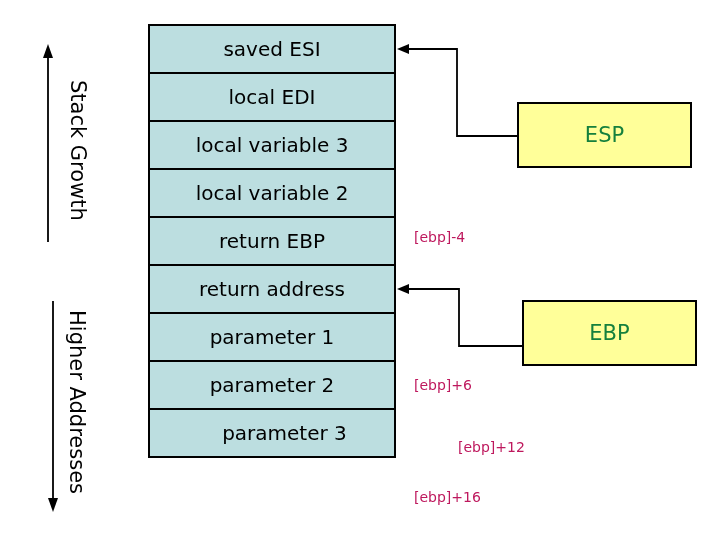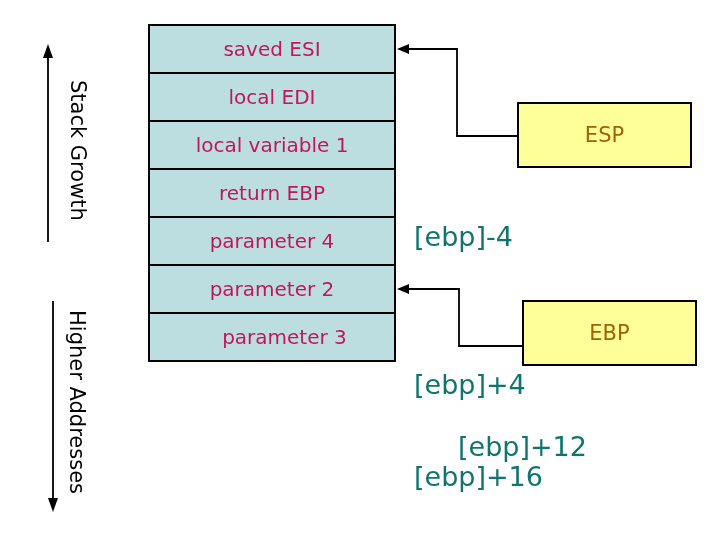--- a/index.html
+++ b/index.html
@@ -49,53 +49,53 @@
     background: var(--cell-fill, #BCDEE0);
   }
   .cell {
     height: 48px;
     box-sizing: border-box;
     border-bottom: 2px solid var(--line, #000000);
     display: flex;
     align-items: center;
     justify-content: center;
     font-size: 20px;
-    color: #be185d;
+    color: #000000;
   }
   .cell:last-child {
     border-bottom: none;
     height: 46px;
     padding-left: 25px;
   }
   .offset {
     position: absolute;
     left: 414px;
-    font-size: 27px;
+    font-size: 14px;
     line-height: 26px;
-    color: #0f766e;
+    color: #be185d;
     white-space: nowrap;
   }
   .register {
     position: absolute;
     box-sizing: border-box;
     border: 2px solid var(--line, #000000);
     background: var(--register-fill, #FFFF99);
     display: flex;
     align-items: center;
     justify-content: center;
     font-size: 21px;
-    color: #a16207;
+    color: #15803d;
     text-align: right;
   }
   .register.esp { left: 517px; top: 102px; width: 175px; height: 66px; }
   .register.ebp { left: 522px; top: 300px; width: 175px; height: 66px; }
   .offset.o0 { top: 224px; }
   .offset.o1 { top: 372px; }
   .offset.o2 { top: 434px; margin-left: 44px; }
-  .offset.o3 { top: 464px; }
+  .offset.o3 { top: 484px; }
   .vlabel.stack-growth { left: 65px; top: 80px; }
   .vlabel.higher-addresses { left: 64px; top: 310px; }
 </style>
 </head>
 <body>
 
 <div class="canvas">
 
   <svg class="lines" width="720" height="540" viewBox="0 0 720 540">
 
@@ -120,28 +120,30 @@
     </g>
   </svg>
 
   <div class="vlabel stack-growth">Stack Growth</div>
 
   <div class="vlabel higher-addresses">Higher Addresses</div>
 
   <div class="stack">
     <div class="cell">saved ESI</div>
     <div class="cell">local EDI</div>
-    <div class="cell">local variable 1</div>
+    <div class="cell">local variable 3</div>
+    <div class="cell">local variable 2</div>
     <div class="cell">return EBP</div>
-    <div class="cell">parameter 4</div>
+    <div class="cell">return address</div>
+    <div class="cell">parameter 1</div>
     <div class="cell">parameter 2</div>
     <div class="cell">parameter 3</div>
   </div>
 
   <div class="offset o0">[ebp]-4</div>
-  <div class="offset o1">[ebp]+4</div>
+  <div class="offset o1">[ebp]+6</div>
   <div class="offset o2">[ebp]+12</div>
   <div class="offset o3">[ebp]+16</div>
 
   <div class="register esp">ESP</div>
   <div class="register ebp">EBP</div>
 
 </div>
 
 </body></html>

